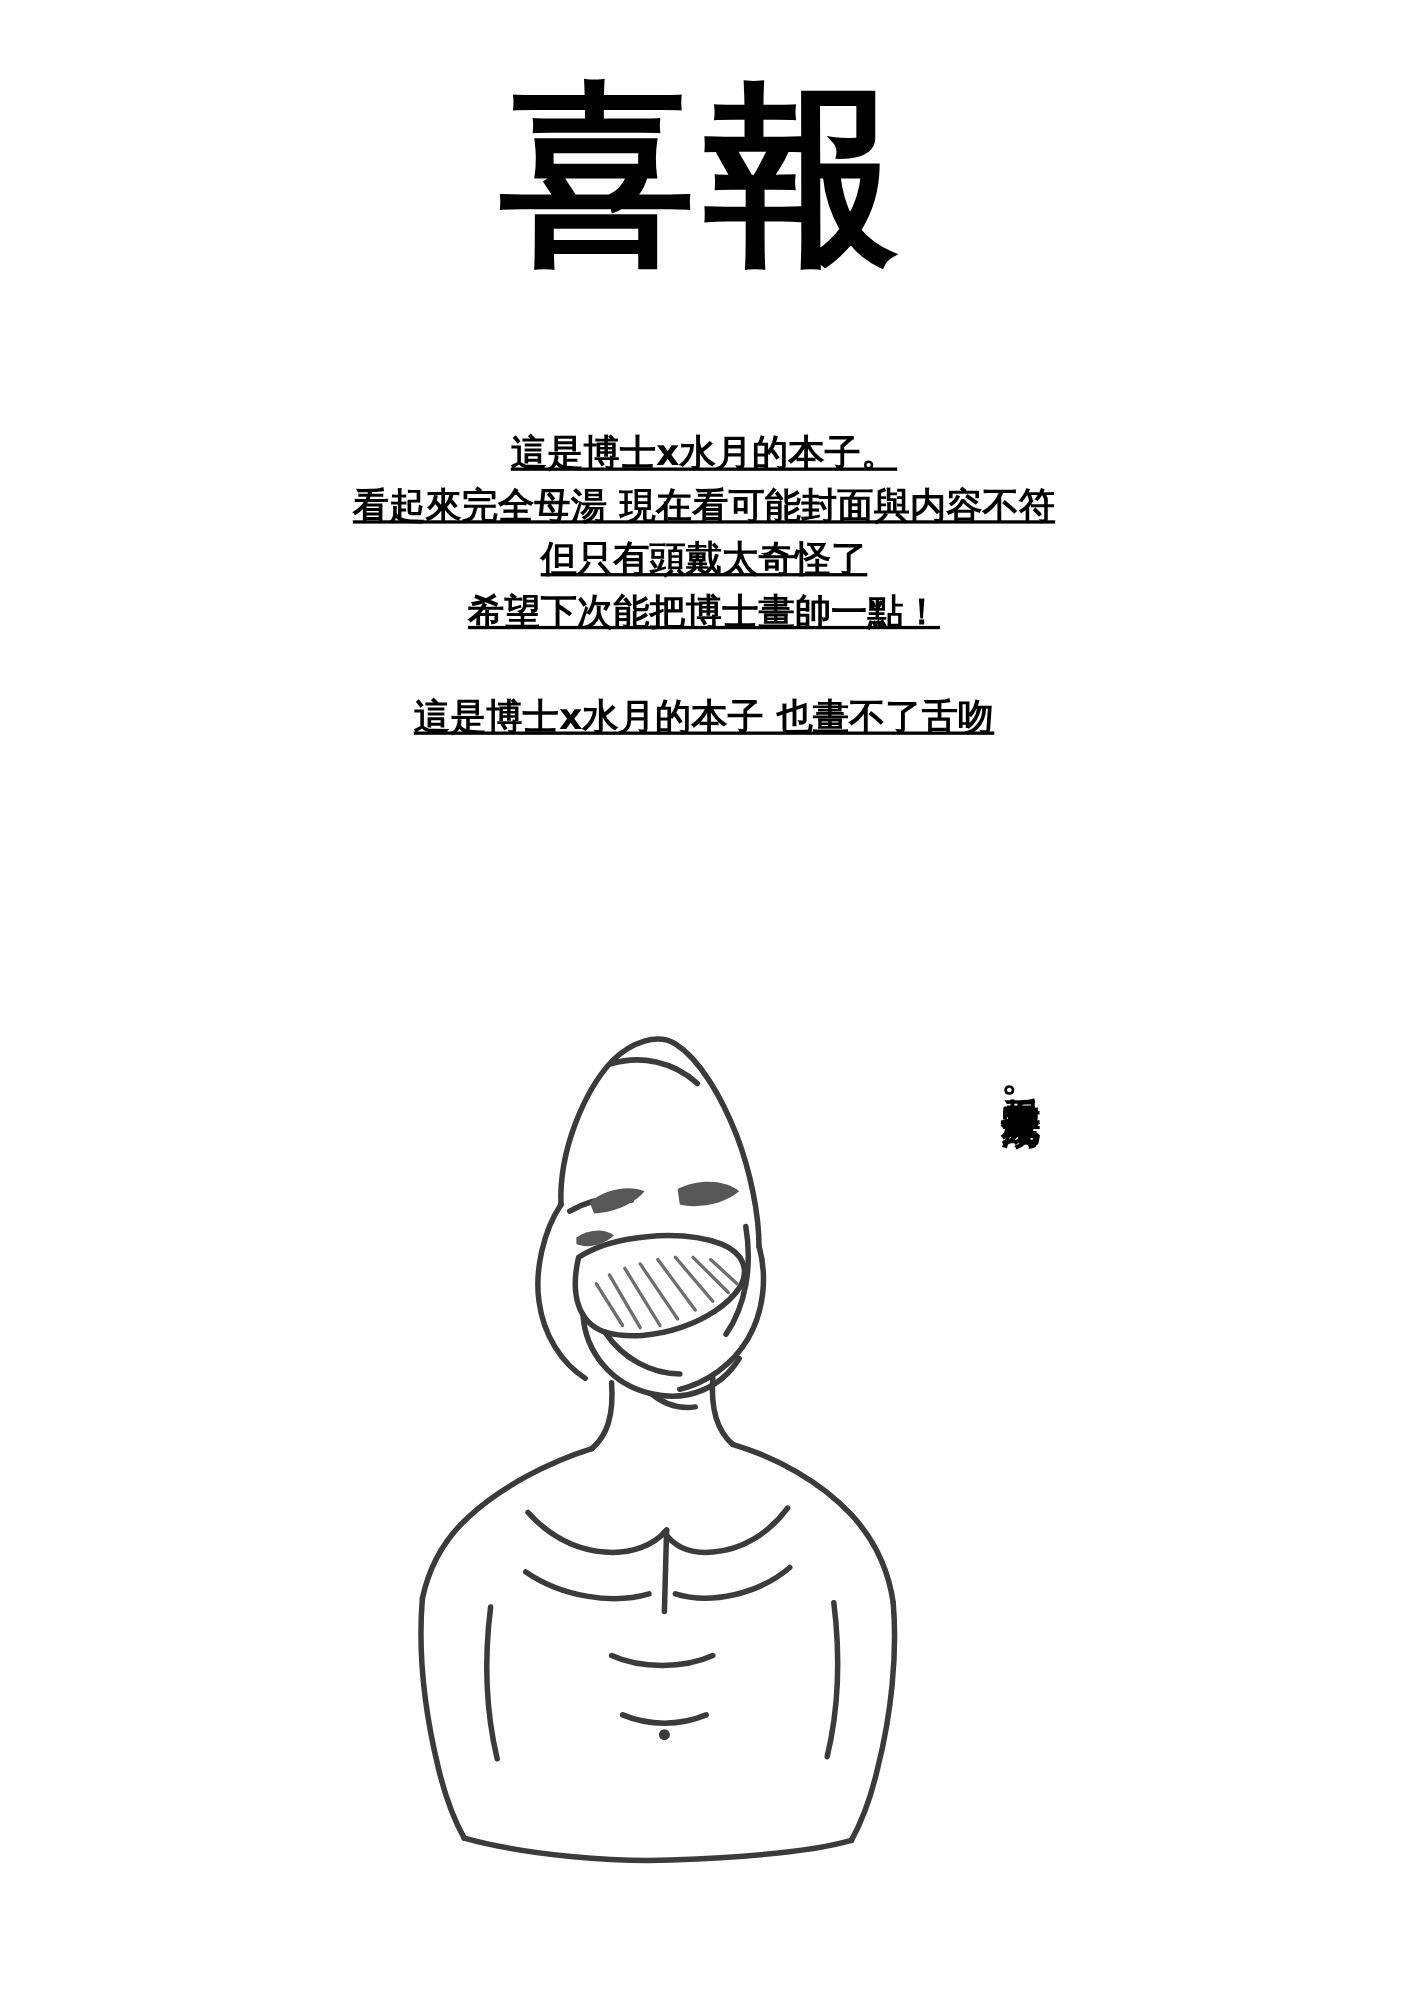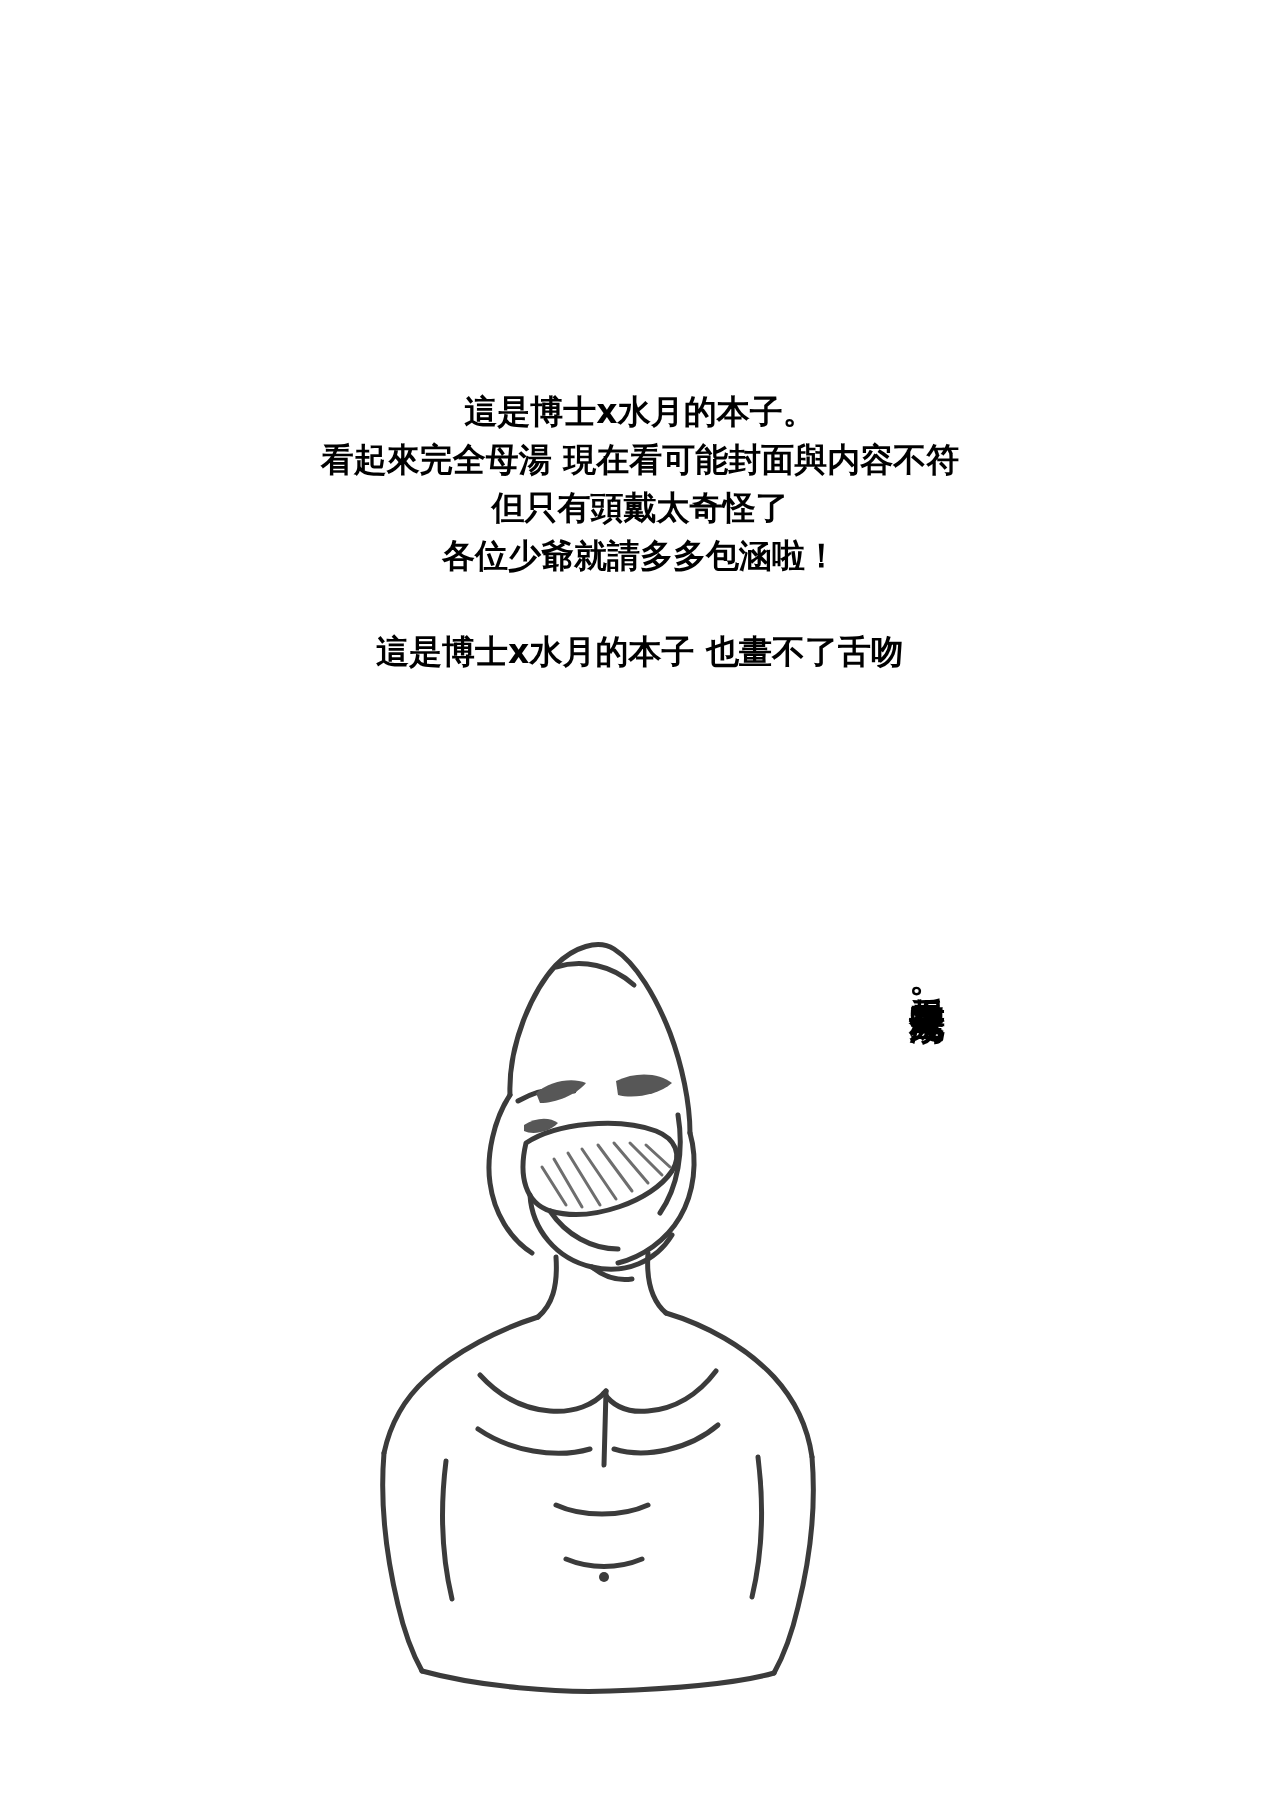--- a/index.html
+++ b/index.html
@@ -55,20 +55,21 @@
   }
   .body-text .para {
     margin: 0;
   }
   .body-text .gap {
     height: 48px;
   }
   .body-text .line {
     display: block;
     white-space: nowrap;
+    text-decoration: underline;
   }
 
   
   .vertical-caption {
     position: absolute;
     top: 968px;
     left: 898px;
     width: 48px;
     font-size: 36px;
     font-weight: 700;
@@ -92,27 +93,28 @@
     display: block;
     width: 100%;
     height: 100%;
   }
 </style>
 </head>
 <body>
 
 <div class="page">
 
+  <div class="title">喜報</div>
 
   <div class="body-text">
     <div class="para">
       <span class="line">這是博士x水月的本子。</span>
       <span class="line">看起來完全母湯 現在看可能封面與内容不符</span>
       <span class="line">但只有頭戴太奇怪了</span>
-      <span class="line">各位少爺就請多多包涵啦！</span>
+      <span class="line">希望下次能把博士畫帥一點！</span>
     </div>
     <div class="gap"></div>
     <div class="para">
       <span class="line">這是博士x水月的本子 也畫不了舌吻</span>
     </div>
   </div>
 
   <div class="vertical-caption">看起來完全母湯。</div>
 
   <div class="drawing">

